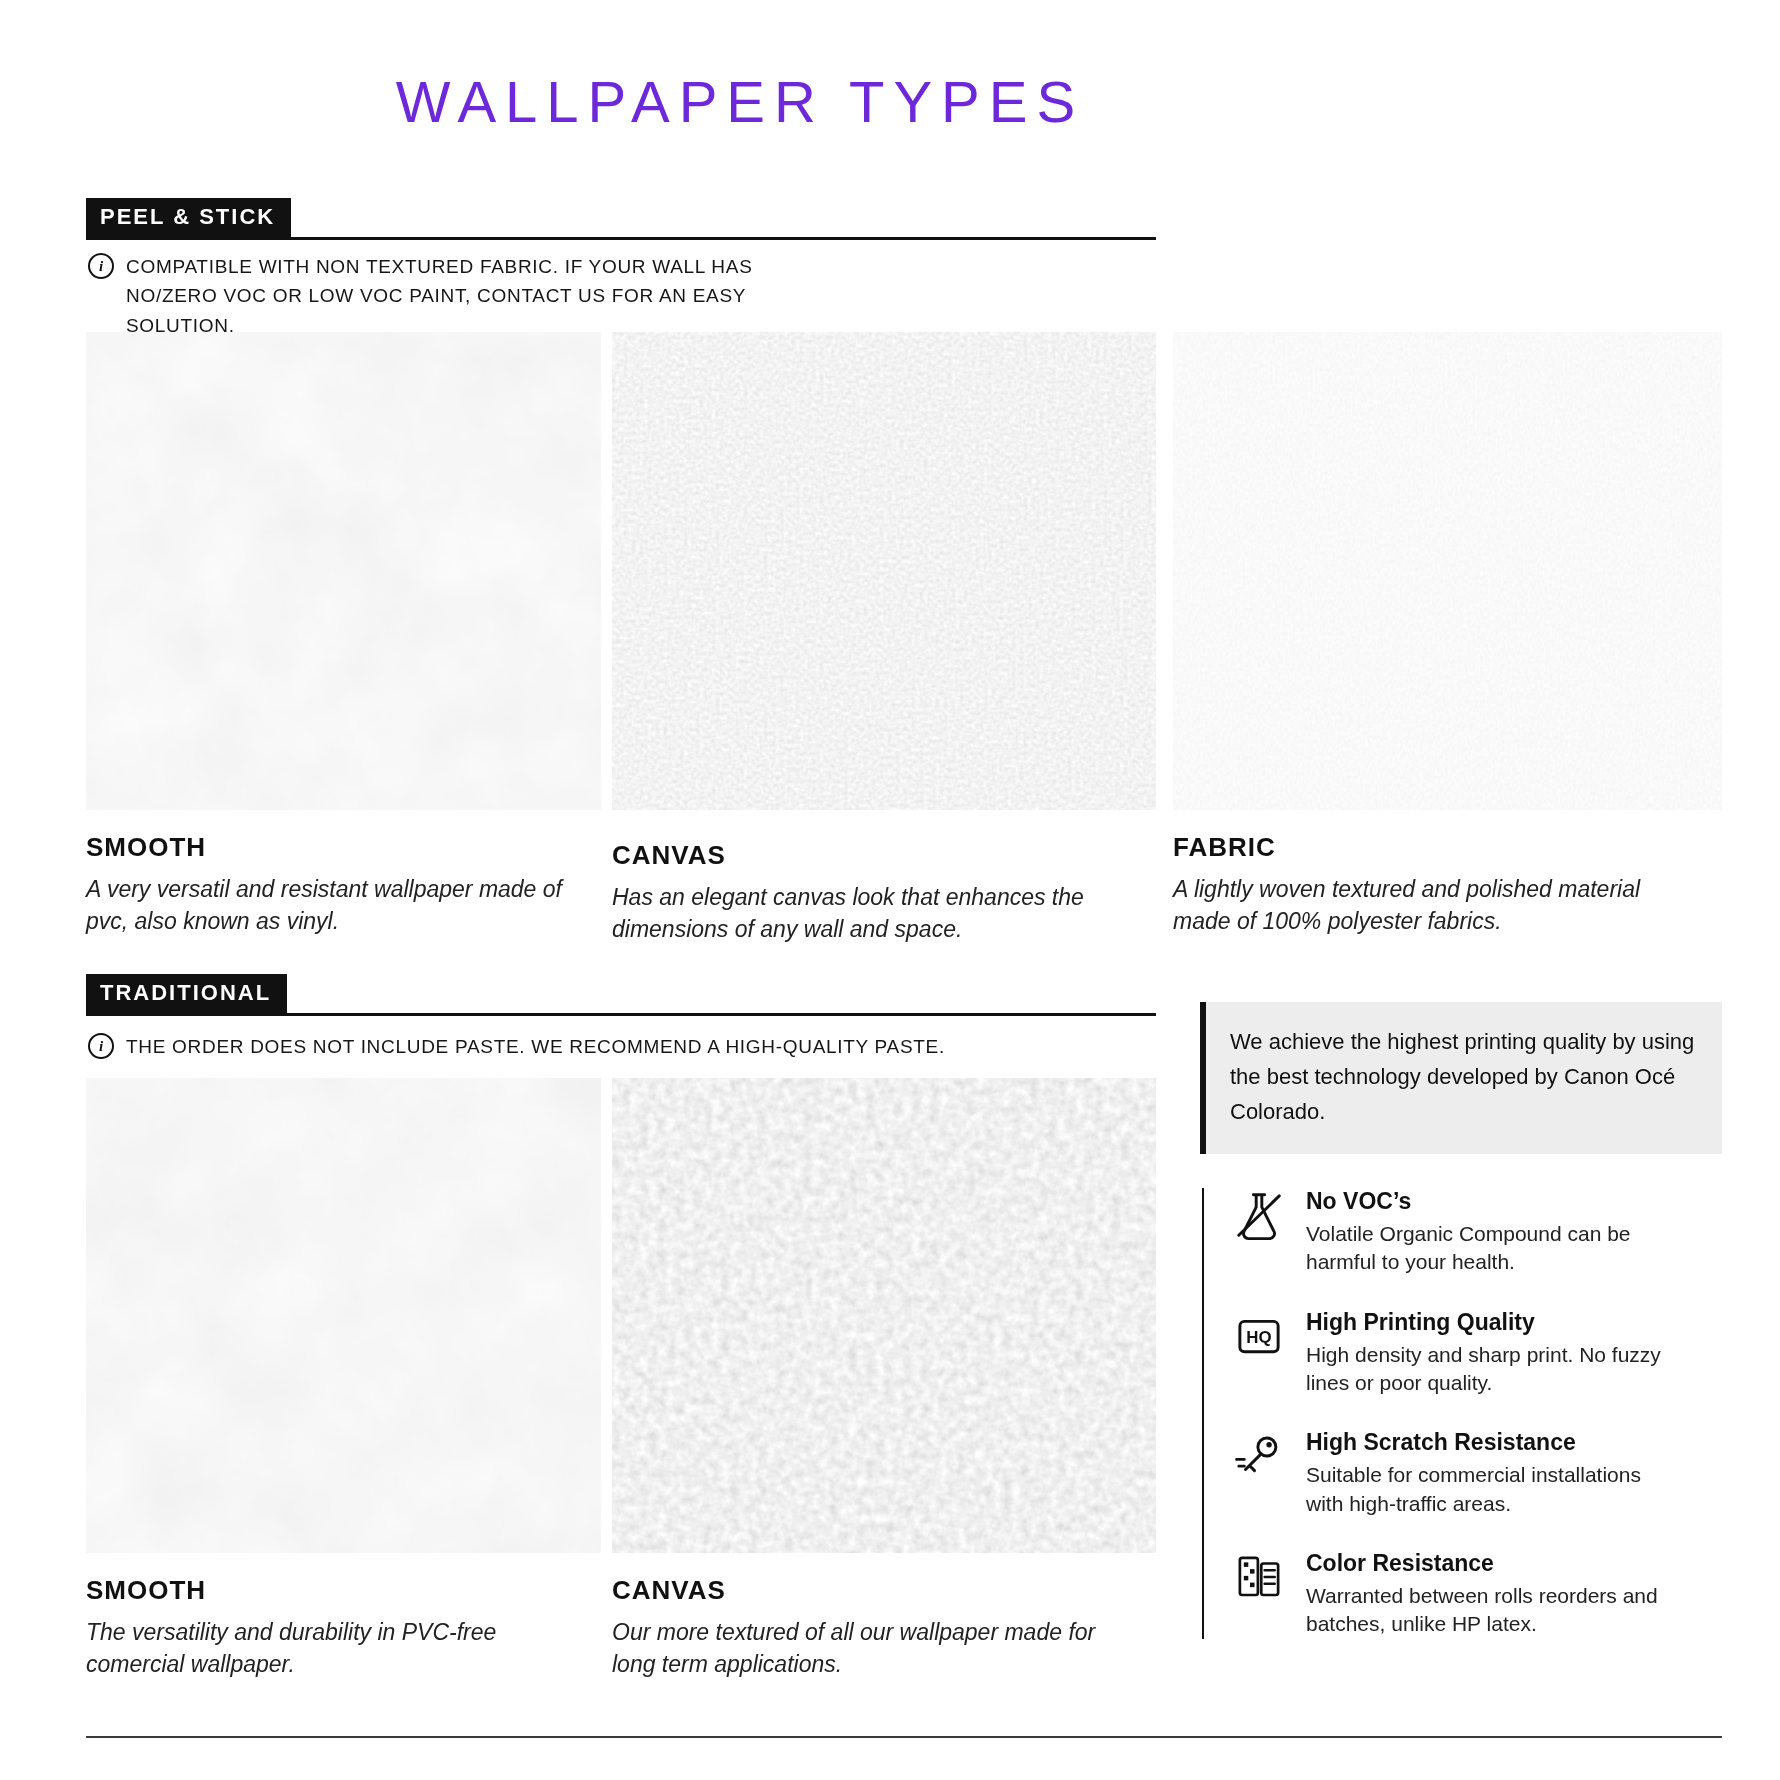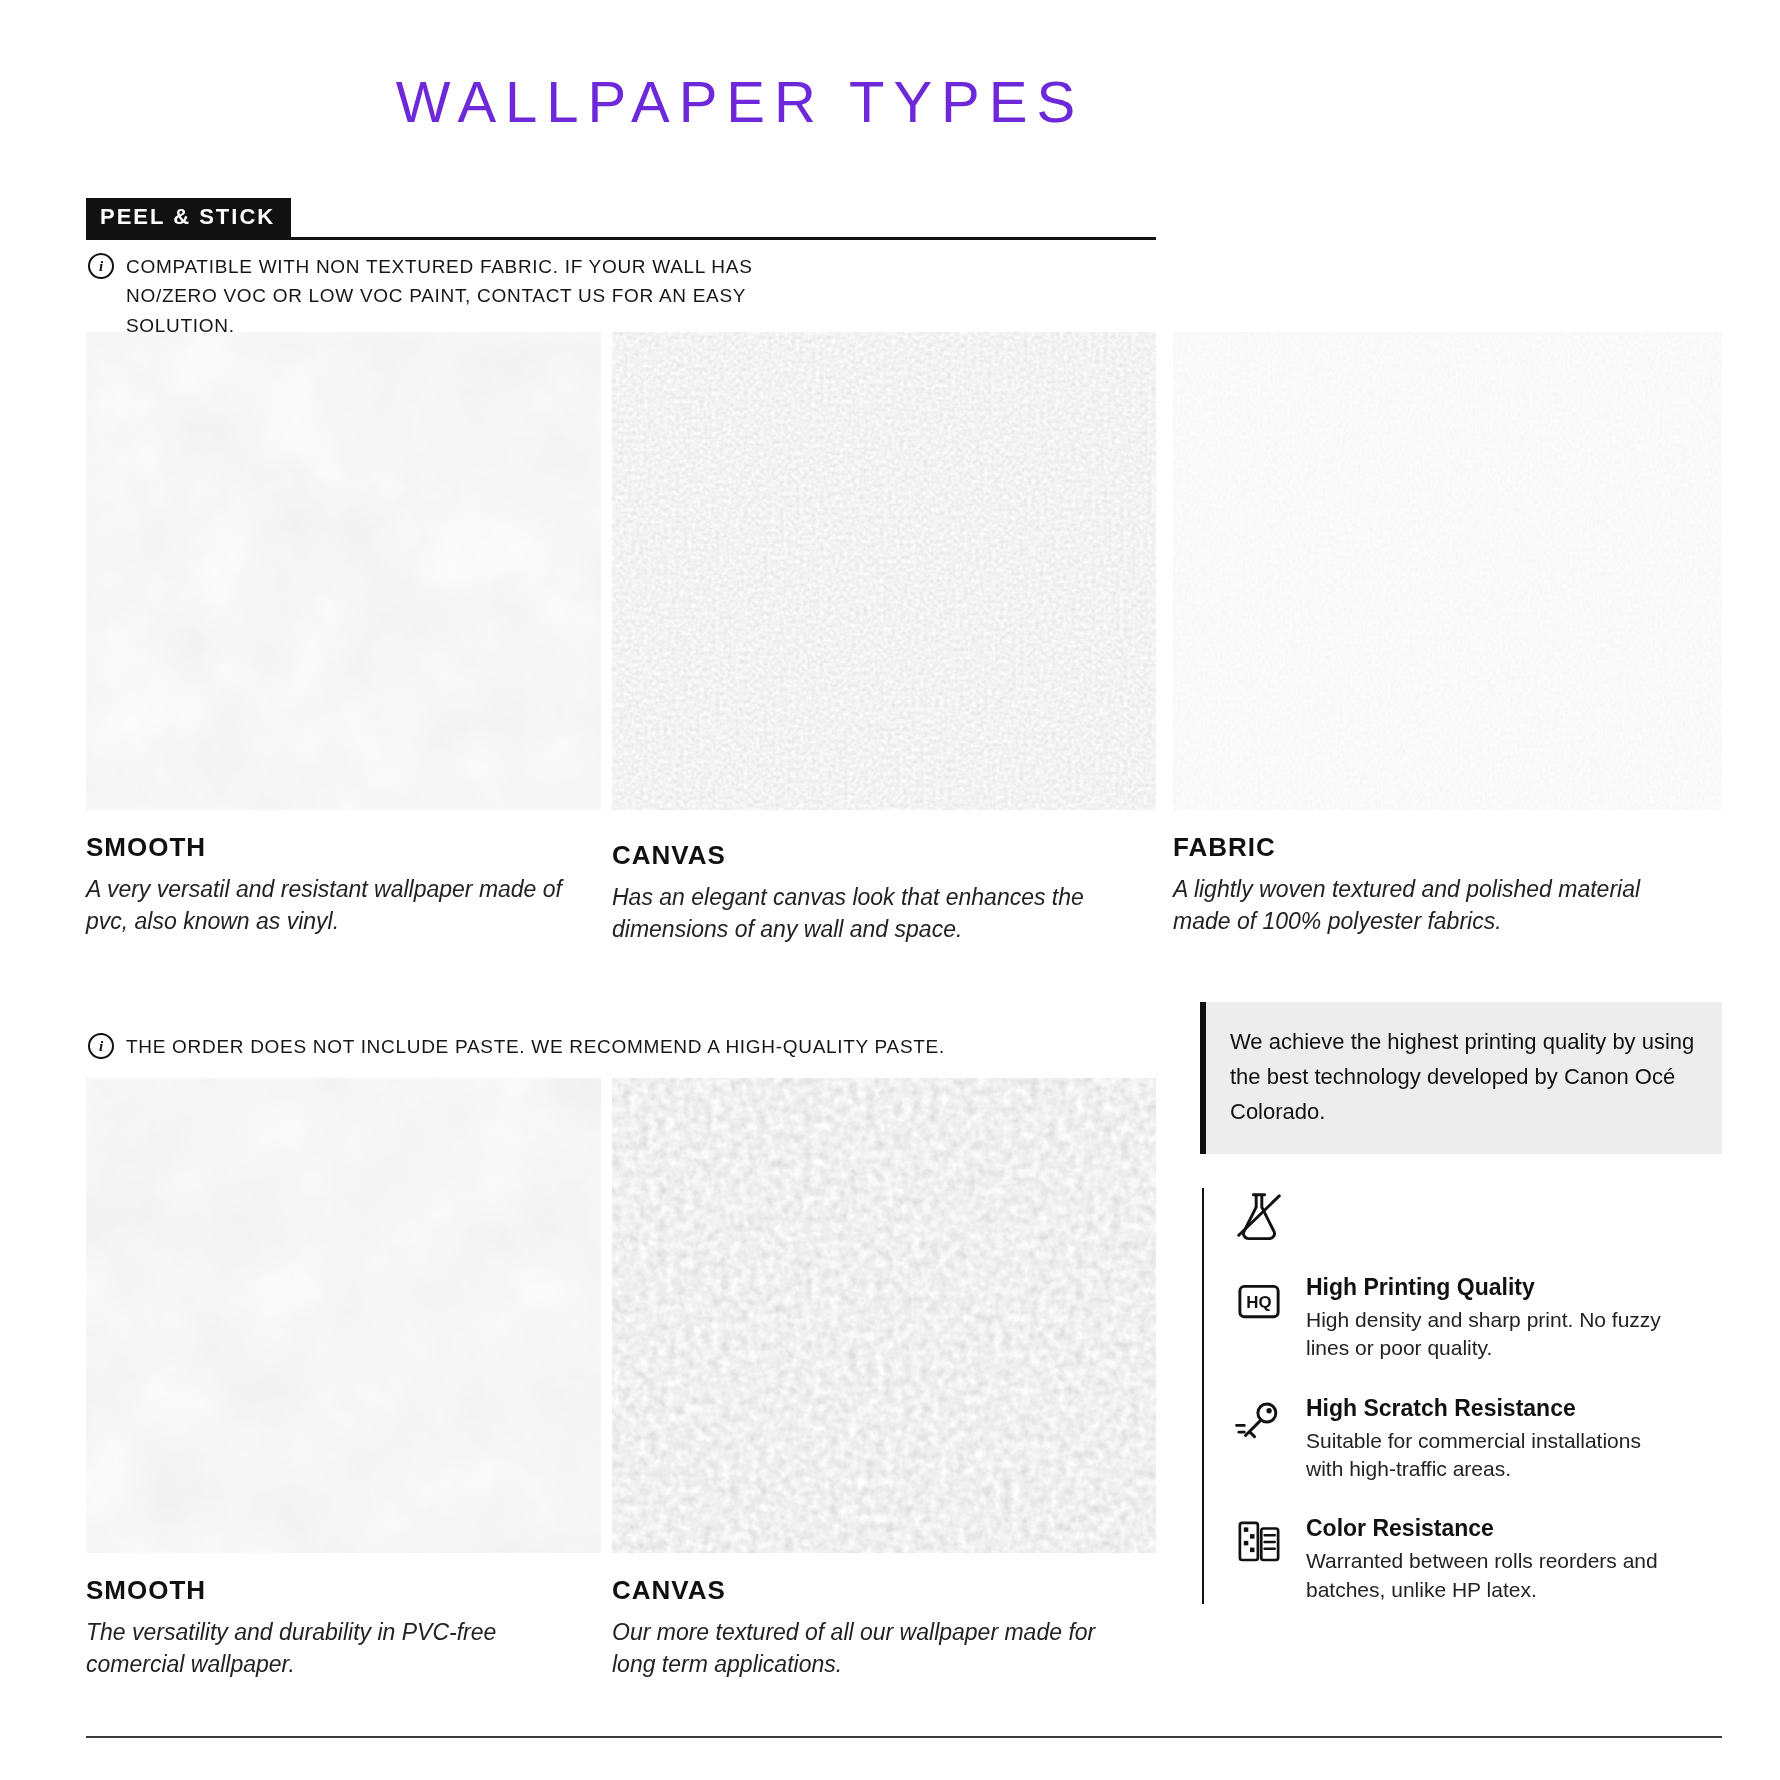--- a/index.html
+++ b/index.html
@@ -150,20 +150,23 @@
       <div class="sw-img">
         <svg preserveAspectRatio="none">
             <rect width="100%" height="100%" filter="url(#texFabric)"></rect>
           </svg>
       </div>
       <div class="sw-name">FABRIC</div>
       <div class="sw-desc">A lightly woven textured and polished material made of 100% polyester fabrics.</div>
     </div>
   </div>
 
+  <div class="tagbar" style="top:966px;">
+    <span class="tag">TRADITIONAL</span>
+  </div>
 
   <div class="note" style="top:1032px; left:88px; width:1040px;">
     <span class="info-badge">i</span>
     <span class="note-text">THE ORDER DOES NOT INCLUDE PASTE. WE RECOMMEND A HIGH-QUALITY PASTE.</span>
   </div>
 
   <div class="row" style="top:1078px;">
     <div class="swatch sw-a">
       <div class="sw-img" style="height:475px;">
         <svg preserveAspectRatio="none">
@@ -188,20 +191,24 @@
 
   <div class="features">
 
     <div class="feature">
       <span class="f-icon">
         <svg viewBox="0 0 48 48" fill="none">
           <path d="M19 6h10M21.5 6v11L11 38a4.5 4.5 0 0 0 4 7h18a4.5 4.5 0 0 0 4-7L26.5 17V6" stroke="#111" stroke-width="2.6" stroke-linecap="round" stroke-linejoin="round"></path>
           <line x1="6" y1="42" x2="42" y2="7" stroke="#111" stroke-width="2.6" stroke-linecap="round"></line>
         </svg>
       </span>
+      <div>
+        <div class="f-title">No VOC’s</div>
+        <div class="f-desc">Volatile Organic Compound can be harmful to your health.</div>
+      </div>
     </div>
 
     <div class="feature">
       <span class="f-icon">
         <svg viewBox="0 0 48 48" fill="none">
           <rect x="7" y="11" width="34" height="27" rx="4" stroke="#111" stroke-width="2.6"></rect>
           <text x="24" y="30.5" text-anchor="middle" font-size="15" font-weight="bold" font-family="Liberation Sans, sans-serif" fill="#111" stroke="none">HQ</text>
         </svg>
       </span>
       <div>

